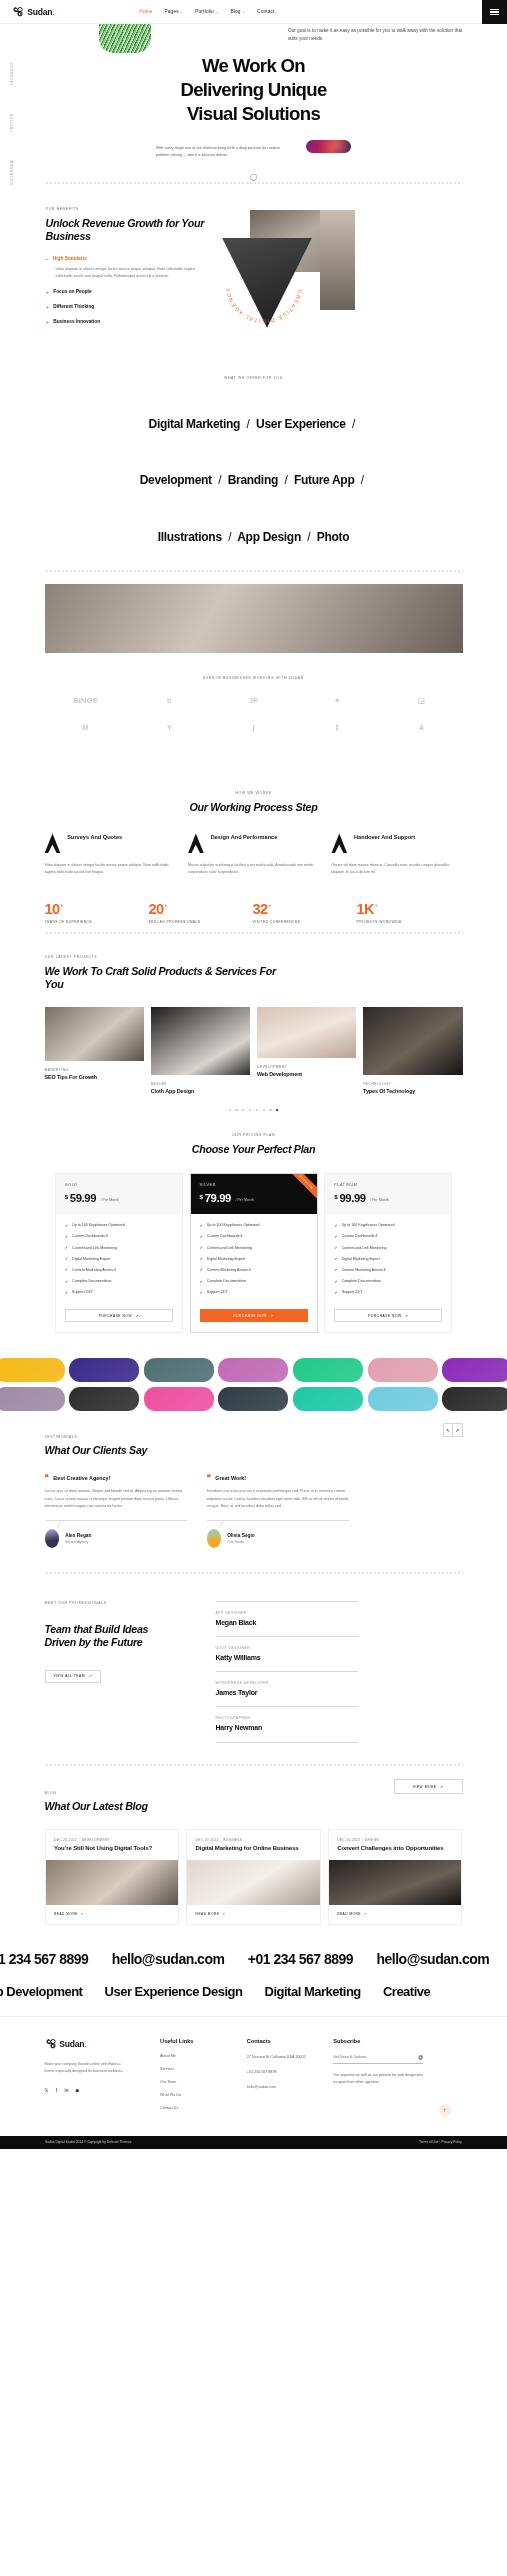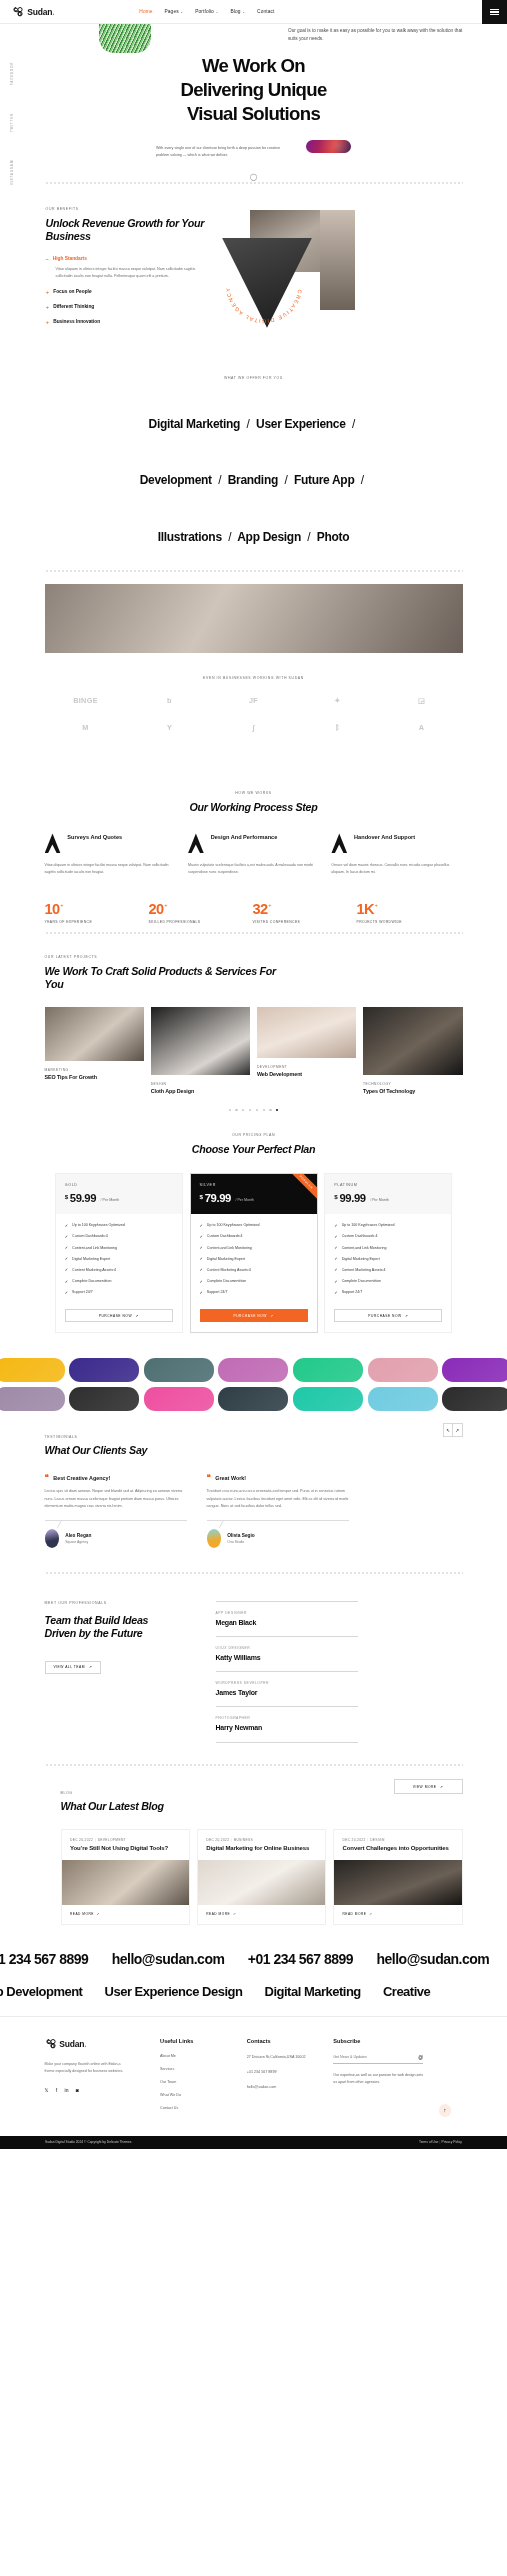--- a/index.html
+++ b/index.html
@@ -260,34 +260,34 @@
   .tperson { display:flex; align-items:center; gap:6.2px; margin-top:9px; }
   .avatar { width:14.6px; height:19px; border-radius:7.3px/9.6px; }
   .av1 { background:linear-gradient(170deg,#b9a7e0,#2f3550 60%); }
   .av2 { background:linear-gradient(170deg,#7fd6e3,#f0a92a 60%); }
   .pname { font-size:4.8px; font-weight:600; color:#111; }
   .prole { font-size:3.4px; color:#7d7d7d; margin-top:1.7px; }
 
   
   .team { display:flex; padding:26px 0 0; gap:19px; }
   .team-left { width:152px; }
-  .team-left .h2 { margin-top:9px; width:130px; }
+  .team-left .h2 { margin-top:18px; width:130px; }
   .btn-outline {
     display:inline-flex; align-items:center; justify-content:center; gap:4px;
     border:0.6px solid #d5d5d5; padding:0 8px; height:13.5px; margin-top:20px;
     font-size:3.3px; letter-spacing:0.5px; color:#111; text-transform:uppercase;
   }
   .team-right { width:142px; }
   .trow { border-top:0.6px solid #d8d8d8; padding:9px 0 10.7px; }
   .trow:last-child { border-bottom:0.6px solid #d8d8d8; }
   .trole { font-size:3.4px; letter-spacing:0.5px; color:#909090; text-transform:uppercase; }
   .tname { font-size:7px; font-weight:700; color:#0b0b0b; margin-top:3.4px; letter-spacing:-0.2px; }
 
   
-  .blog { padding:24px 0 0; position:relative;margin-left:16px; }
+  .blog { padding:24px 0 0; position:relative; }
   .blog .h2 { margin-top:5px; }
   .viewmore {
     position:absolute; right:0; top:12.4px;
     display:flex; align-items:center; justify-content:center; gap:3.4px;
     border:0.6px solid #d5d5d5; width:69px; height:14.6px;
     font-size:3.3px; letter-spacing:0.5px; color:#111; text-transform:uppercase;
   }
   .bcards { display:flex; gap:6.8px; margin-top:16px; }
   .bcard { width:135px; border:0.6px solid #efefef; }
   .bmeta { font-size:3.3px; color:#7d7d7d; padding:7.3px 8.5px 0; letter-spacing:0.3px; text-transform:uppercase; }

